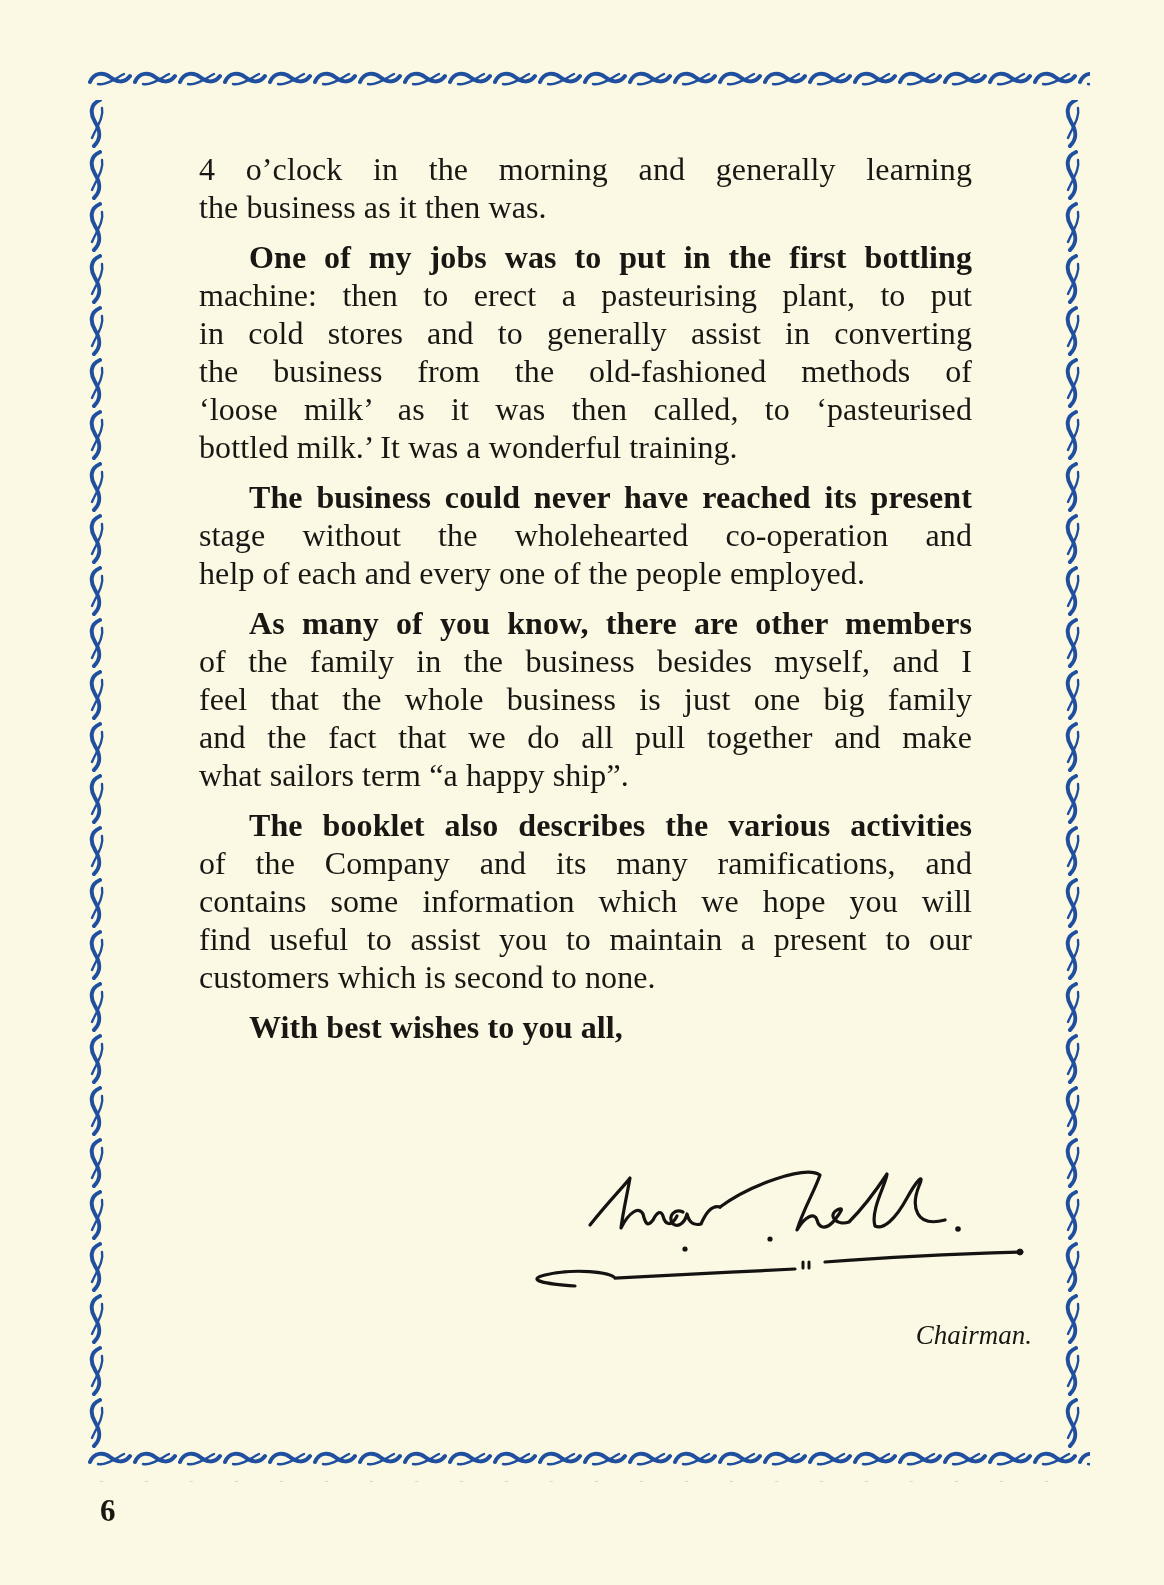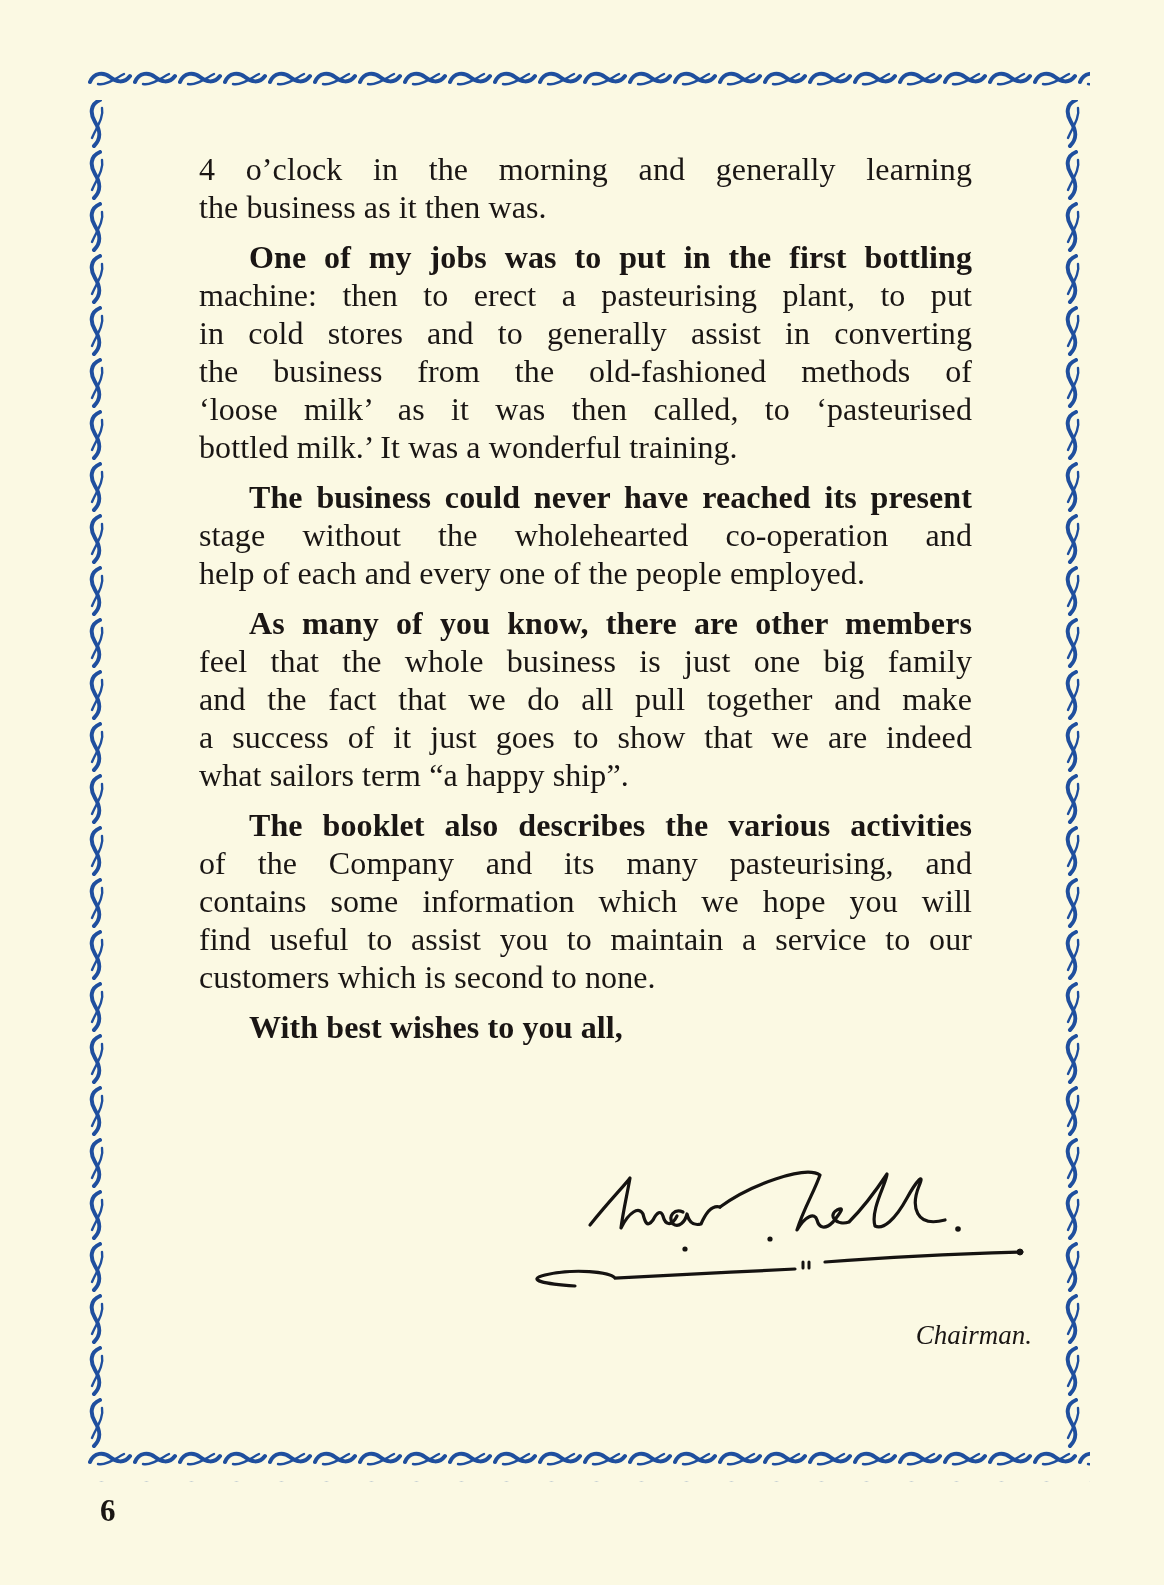--- a/index.html
+++ b/index.html
@@ -83,30 +83,30 @@
     <span class="line">‘loose milk’ as it was then called, to ‘pasteurised</span>
     <span class="line last">bottled milk.’ It was a wonderful training.</span>
   </div>
   <div class="para">
     <span class="line indent">The business could never have reached its present</span>
     <span class="line">stage without the wholehearted co-operation and</span>
     <span class="line last">help of each and every one of the people employed.</span>
   </div>
   <div class="para">
     <span class="line indent">As many of you know, there are other members</span>
+    <span class="line">of the family in the business besides myself, and I</span>
     <span class="line">feel that the whole business is just one big family</span>
     <span class="line">and the fact that we do all pull together and make</span>
-    <span class="line">a success of it just goes to show that we are indeed</span>
     <span class="line last">what sailors term “a happy ship”.</span>
   </div>
   <div class="para">
     <span class="line indent">The booklet also describes the various activities</span>
-    <span class="line">of the Company and its many pasteurising, and</span>
+    <span class="line">of the Company and its many ramifications, and</span>
     <span class="line">contains some information which we hope you will</span>
-    <span class="line">find useful to assist you to maintain a service to our</span>
+    <span class="line">find useful to assist you to maintain a present to our</span>
     <span class="line last">customers which is second to none.</span>
   </div>
   <div class="para closing">
     <span class="line indent last">With best wishes to you all,</span>
   </div>
 </div>
 
 <svg class="signature" viewBox="0 0 530 140" xmlns="http://www.w3.org/2000/svg">
   <g fill="none" stroke="#151311" stroke-width="3.2" stroke-linecap="round" stroke-linejoin="round">
     <path d="M75 75 C 95 50, 110 35, 115 28 C 112 45, 108 62, 106 78 C 114 62, 124 56, 128 64 C 130 72, 132 78, 138 70 C 142 62, 146 60, 148 66 C 150 74, 156 78, 162 66"></path>

